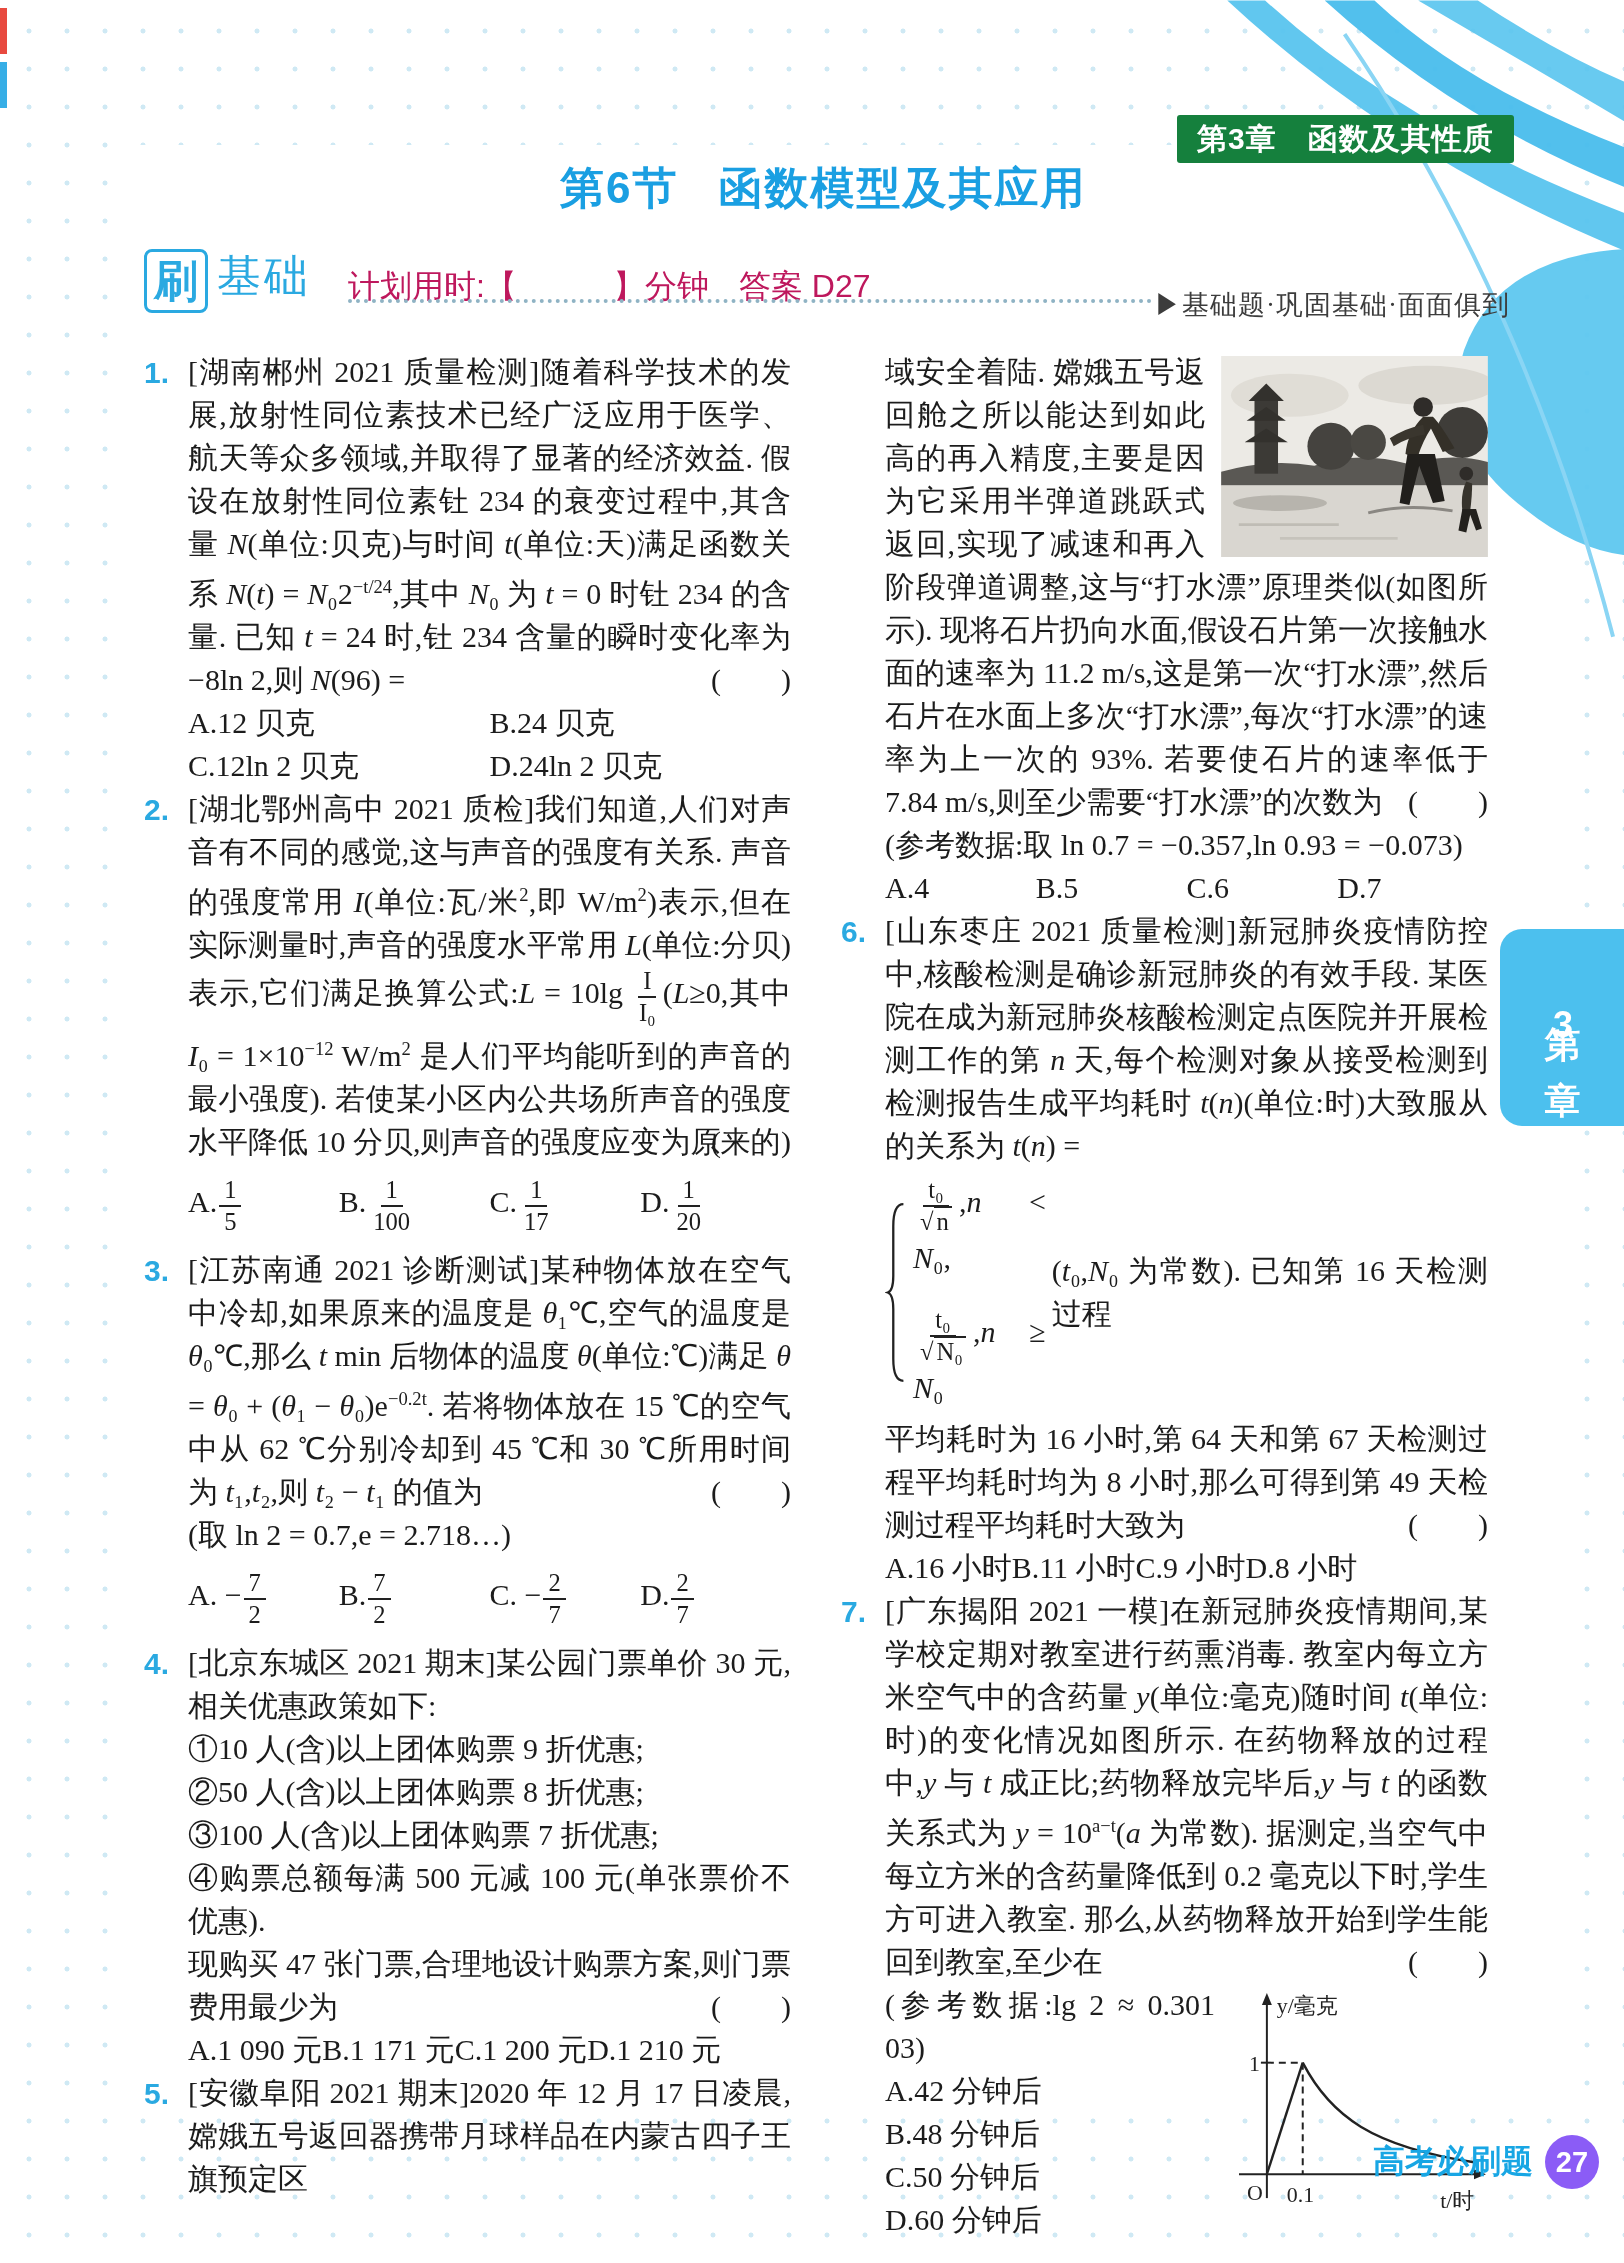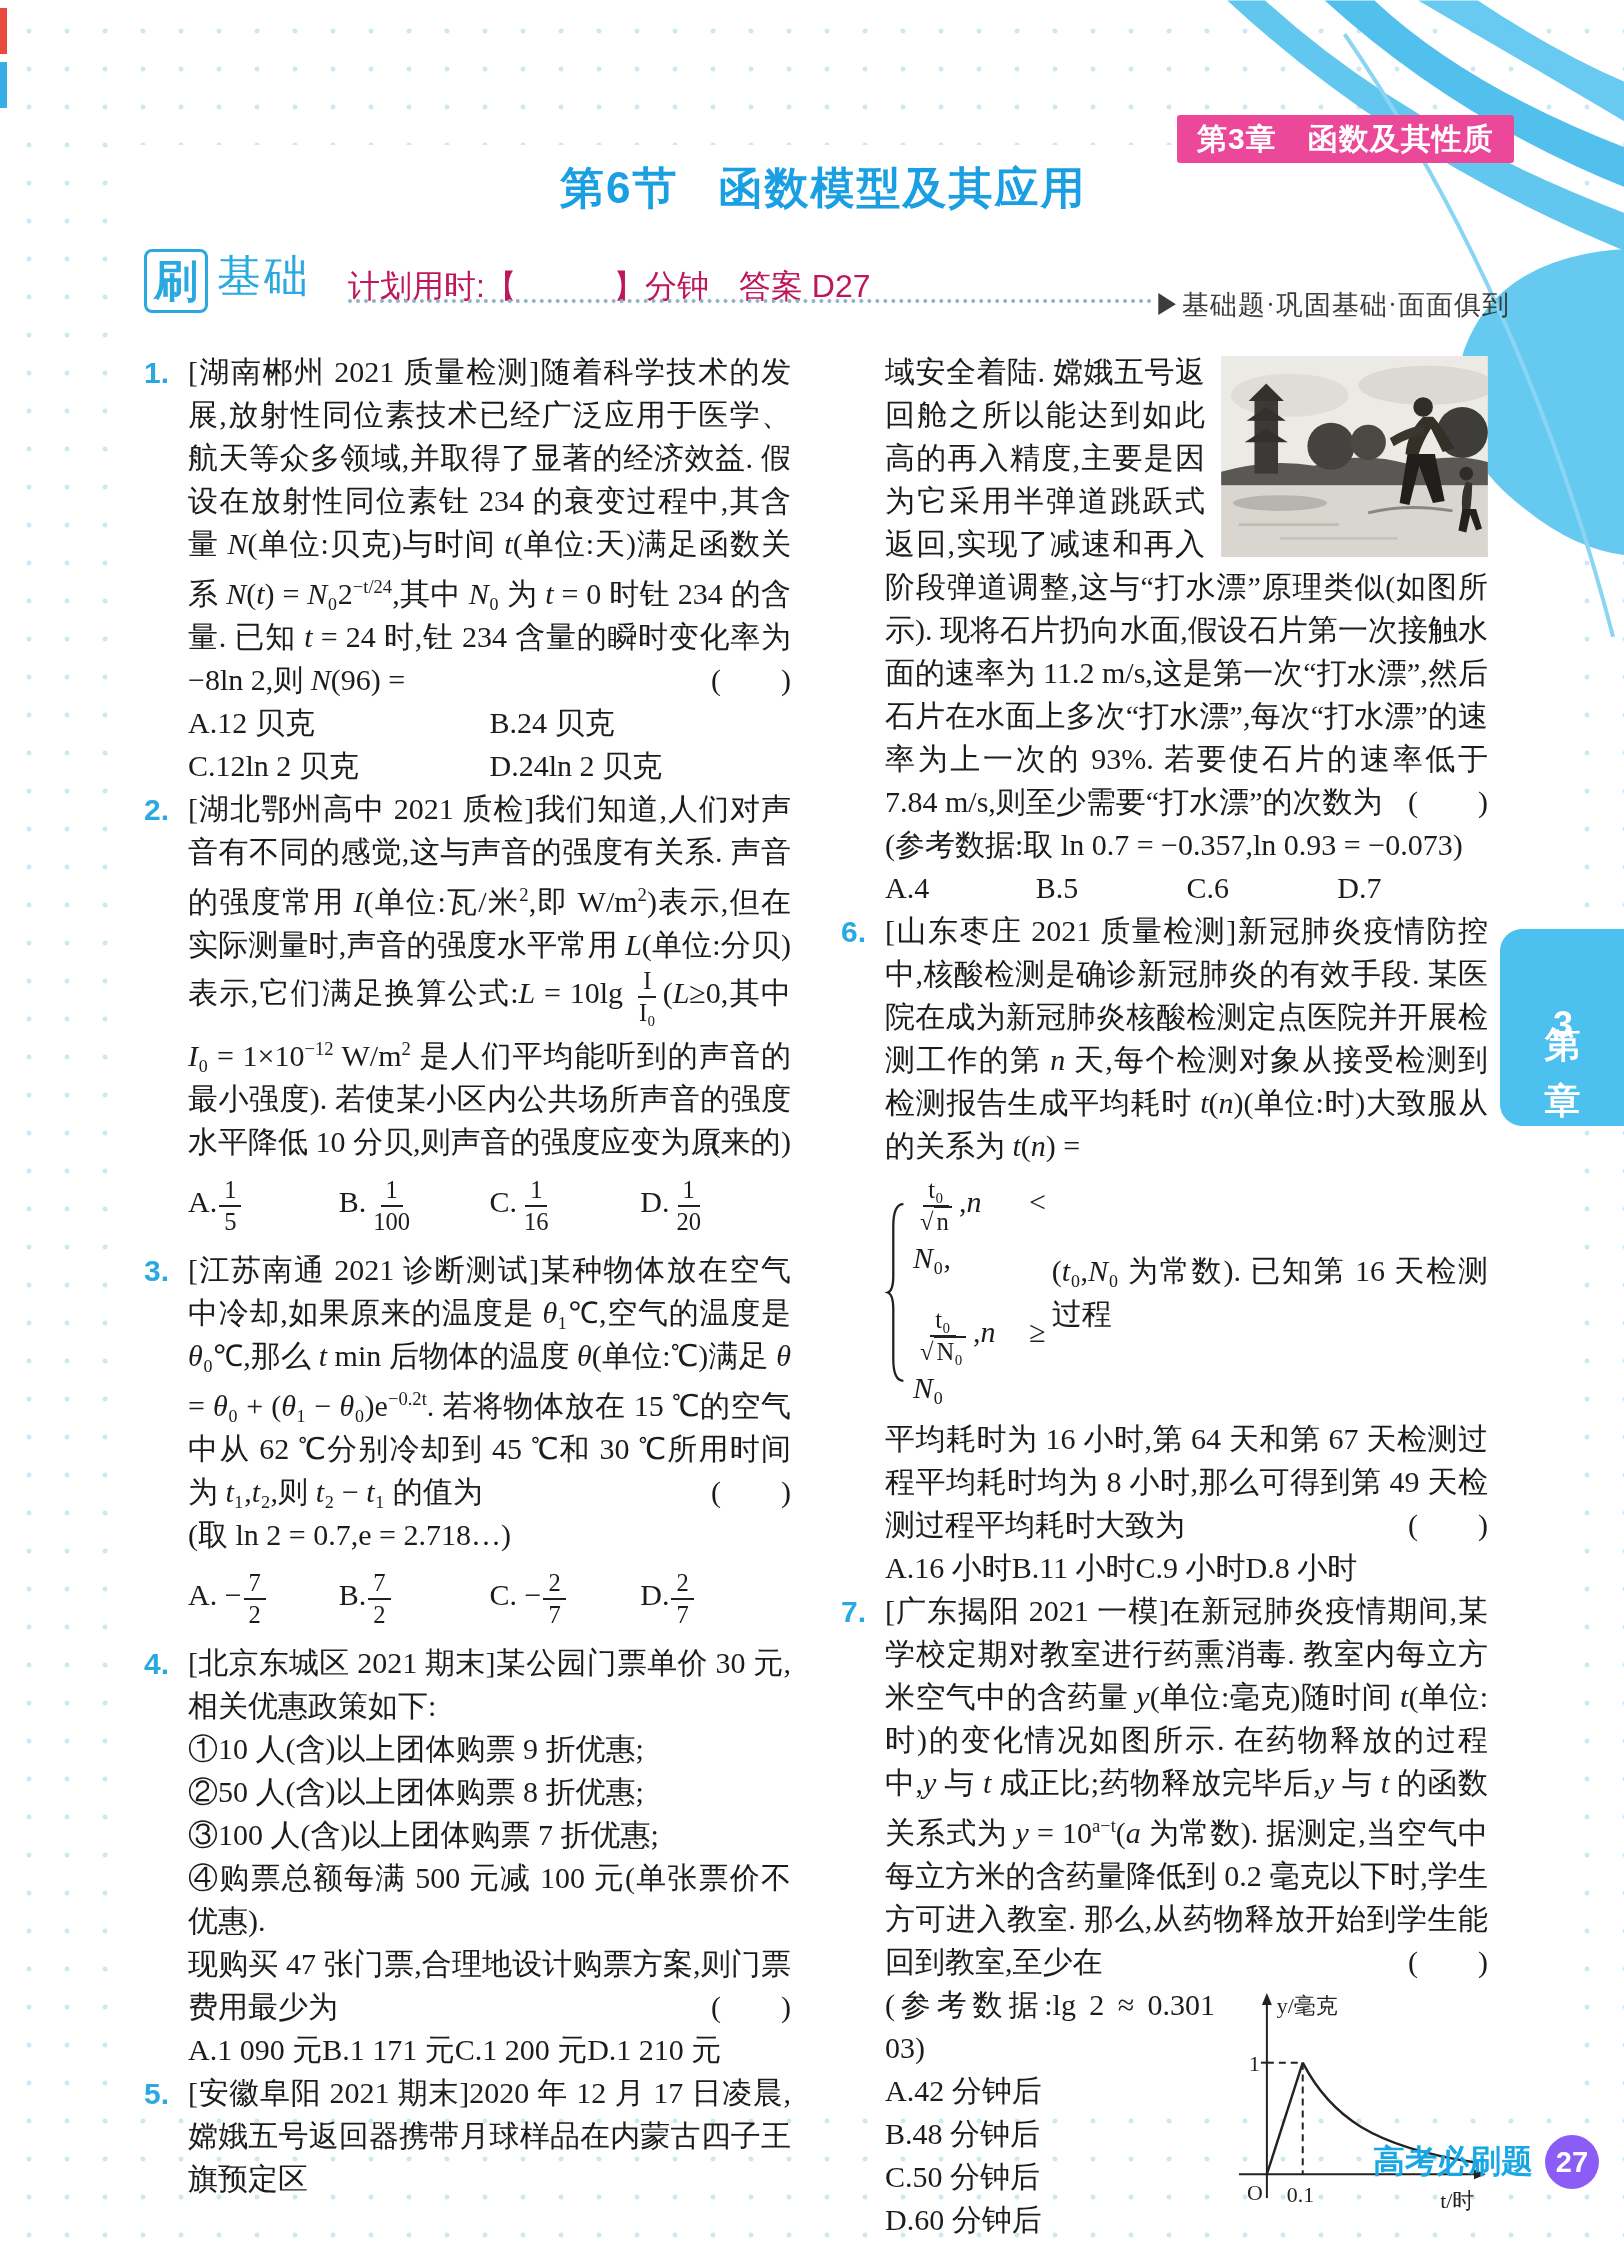--- a/index.html
+++ b/index.html
@@ -20,21 +20,21 @@
   }
   .mark-red{position:absolute;left:0;top:8px;width:7px;height:46px;background:#e84a3f;z-index:5;}
   .mark-blue{position:absolute;left:0;top:62px;width:7px;height:46px;background:#36aee6;z-index:5;}
   .panel{
     position:absolute;left:111px;top:145px;width:1447px;height:1948px;
     background:#ffffff;border-radius:26px;z-index:1;
   }
   .decor{position:absolute;right:0;top:0;z-index:2;}
   .chapter-banner{
     position:absolute;left:1177px;top:115px;z-index:4;
-    background:#ec4899;color:#fff;
+    background:#15803d;color:#fff;
     font-family:"Liberation Sans",sans-serif;font-weight:bold;
     font-size:30px;line-height:48px;height:48px;padding:0 20px;
     letter-spacing:1px;border-radius:3px;
   }
   .section-title{
     position:absolute;left:560px;top:159px;z-index:4;
     color:#1a9fe2;font-family:"Liberation Sans",sans-serif;font-weight:bold;
     font-size:44px;letter-spacing:2px;white-space:nowrap;
   }
   .section-title .sec-no{margin-right:40px;}
@@ -181,21 +181,21 @@
       <span>A.<span class="frac">
             <span class="fn">1</span>
             <span class="fd">5</span>
           </span></span>
       <span>B.<span class="frac">
             <span class="fn">1</span>
             <span class="fd">100</span>
           </span></span>
       <span>C.<span class="frac">
             <span class="fn">1</span>
-            <span class="fd">16</span>
+            <span class="fd">17</span>
           </span></span>
       <span>D.<span class="frac">
             <span class="fn">1</span>
             <span class="fd">20</span>
           </span></span>
     </div>
   </div>
 
   <div class="problem">
     <span class="pnum">3.</span>

